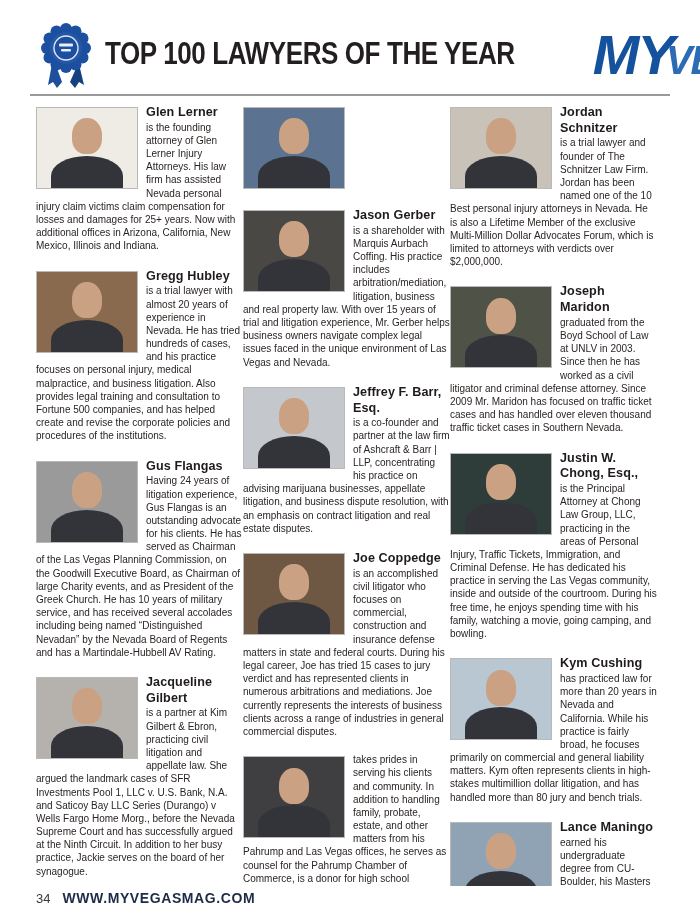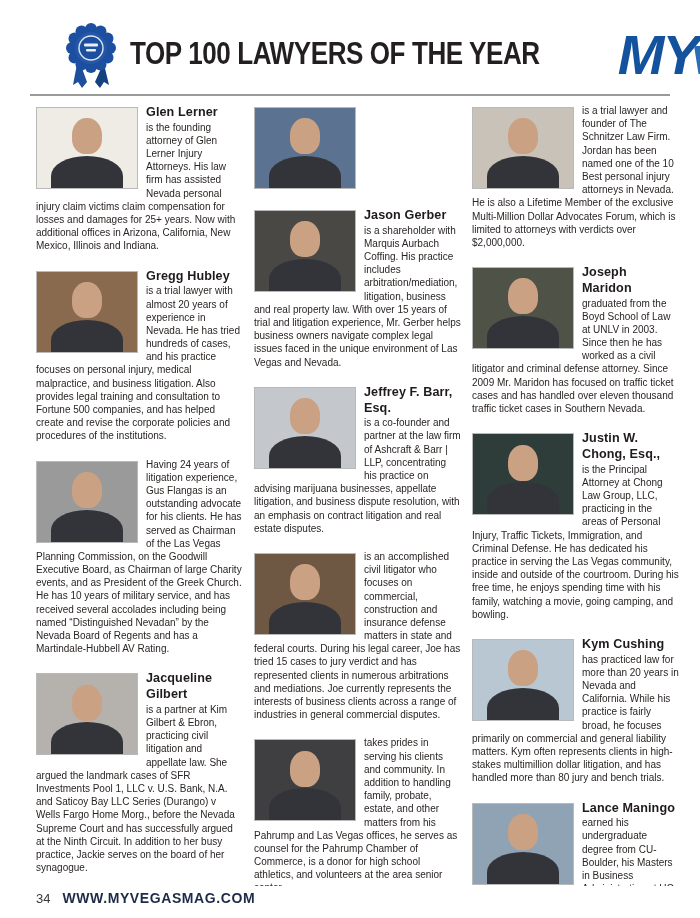--- a/index.html
+++ b/index.html
@@ -1,33 +1,33 @@
 <!DOCTYPE html>
 <html><head>
 <meta charset="utf-8">
 <style>
   html,body{margin:0;padding:0;}
   body{
     width:700px;height:918px;background:#ffffff;position:relative;overflow:hidden;
     font-family:"Liberation Sans", sans-serif;color:#2a2523;
   }
   
-  .header{display:flex;align-items:center;padding:22px 24px 6px 66px;height:64px;}
+  .header{display:flex;align-items:center;padding:22px 24px 6px 41px;height:64px;}
   .badge{width:50px;height:68px;flex:0 0 50px;margin-right:14px;margin-top:4px;}
   .title{
     font-size:31px;font-weight:bold;color:#231f20;white-space:nowrap;
     display:inline-block;transform:scaleX(.84);transform-origin:left center;
     letter-spacing:-.5px;flex:1 1 auto;
   }
   .logo{font-style:italic;font-weight:bold;white-space:nowrap;letter-spacing:-2px;margin-left:auto;}
   .logo .my{font-size:56px;color:#14529e;}
   .logo .vegas{font-size:40px;color:#2b6cb4;margin-left:-7px;}
   .rule{height:2px;background:#9a9a9a;margin:2px 30px 0 30px;}
   
-  .content{display:flex;gap:11px;padding:8px 22px 0 36px;height:782px;overflow:hidden;}
+  .content{display:flex;padding:8px 22px 0 36px;height:782px;overflow:hidden;}
   .column{width:207px;flex:0 0 207px;}
   .profile{margin-bottom:15px;overflow:hidden;}
   .photo{
     float:left;width:100px;height:80px;margin:3px 8px 3px 0;
     border:1px solid #b9b9b9;position:relative;overflow:hidden;background:#888;
   }
   .silhouette{position:absolute;inset:0;display:block;}
   .silhouette::before{
     content:"";position:absolute;width:30px;height:36px;left:50%;top:13%;
     transform:translateX(-50%);border-radius:48% 48% 42% 42%;background:#caa183;
@@ -90,20 +90,21 @@
       <div class="photo" style="background: rgb(138, 106, 79);">
           <span class="silhouette"></span>
         </div>
       <h3 class="name">Gregg Hubley</h3>
       <p class="bio">is a trial lawyer with almost 20 years of experience in Nevada. He has tried hundreds of cases, and his practice focuses on personal injury, medical malpractice, and business litigation. Also provides legal training and consultation to Fortune 500 companies, and has helped create and revise the corporate policies and procedures of the institutions.</p>
     </article>
     <article class="profile">
       <div class="photo" style="background: rgb(154, 154, 154);">
           <span class="silhouette"></span>
         </div>
+      <h3 class="name">Gus Flangas</h3>
       <p class="bio">Having 24 years of litigation experience, Gus Flangas is an outstanding advocate for his clients. He has served as Chairman of the Las Vegas Planning Commission, on the Goodwill Executive Board, as Chairman of large Charity events, and as President of the Greek Church. He has 10 years of military service, and has received several accolades including being named “Distinguished Nevadan” by the Nevada Board of Regents and has a Martindale-Hubbell AV Rating.</p>
     </article>
     <article class="profile">
       <div class="photo" style="background: rgb(181, 177, 173);">
           <span class="silhouette"></span>
         </div>
       <h3 class="name">Jacqueline Gilbert</h3>
       <p class="bio">is a partner at Kim Gilbert &amp; Ebron, practicing civil litigation and appellate law. She argued the landmark cases of SFR Investments Pool 1, LLC v. U.S. Bank, N.A. and Saticoy Bay LLC Series (Durango) v Wells Fargo Home Morg., before the Nevada Supreme Court and has successfully argued at the Ninth Circuit. In addition to her busy practice, Jackie serves on the board of her synagogue.</p>
     </article>
 
@@ -126,35 +127,37 @@
       <div class="photo" style="background: rgb(196, 200, 204);">
           <span class="silhouette"></span>
         </div>
       <h3 class="name">Jeffrey F. Barr, Esq.</h3>
       <p class="bio">is a co-founder and partner at the law firm of Ashcraft &amp; Barr | LLP, concentrating his practice on advising marijuana businesses, appellate litigation, and business dispute resolution, with an emphasis on contract litigation and real estate disputes.</p>
     </article>
     <article class="profile">
       <div class="photo" style="background: rgb(110, 88, 67);">
           <span class="silhouette"></span>
         </div>
+      <h3 class="name">Joe Coppedge</h3>
       <p class="bio">is an accomplished civil litigator who focuses on commercial, construction and insurance defense matters in state and federal courts. During his legal career, Joe has tried 15 cases to jury verdict and has represented clients in numerous arbitrations and mediations. Joe currently represents the interests of business clients across a range of industries in general commercial disputes.</p>
     </article>
     <article class="profile">
       <div class="photo" style="background: rgb(63, 63, 66);">
           <span class="silhouette"></span>
         </div>
       <p class="bio">takes prides in serving his clients and community. In addition to handling family, probate, estate, and other matters from his Pahrump and Las Vegas offices, he serves as counsel for the Pahrump Chamber of Commerce, is a donor for high school athletics, and volunteers at the area senior center.</p>
     </article>
   </div>
 
   <div class="column">
     <article class="profile">
       <div class="photo" style="background: rgb(201, 194, 184);">
           <span class="silhouette"></span>
         </div>
+      <h3 class="name">Jordan Schnitzer</h3>
       <p class="bio">is a trial lawyer and founder of The Schnitzer Law Firm. Jordan has been named one of the 10 Best personal injury attorneys in Nevada. He is also a Lifetime Member of the exclusive Multi-Million Dollar Advocates Forum, which is limited to attorneys with verdicts over $2,000,000.</p>
     </article>
     <article class="profile">
       <div class="photo" style="background: rgb(78, 82, 71);">
           <span class="silhouette"></span>
         </div>
       <h3 class="name">Joseph Maridon</h3>
       <p class="bio">graduated from the Boyd School of Law at UNLV in 2003. Since then he has worked as a civil litigator and criminal defense attorney. Since 2009 Mr. Maridon has focused on traffic ticket cases and has handled over eleven thousand traffic ticket cases in Southern Nevada.</p>
     </article>
     <article class="profile">

